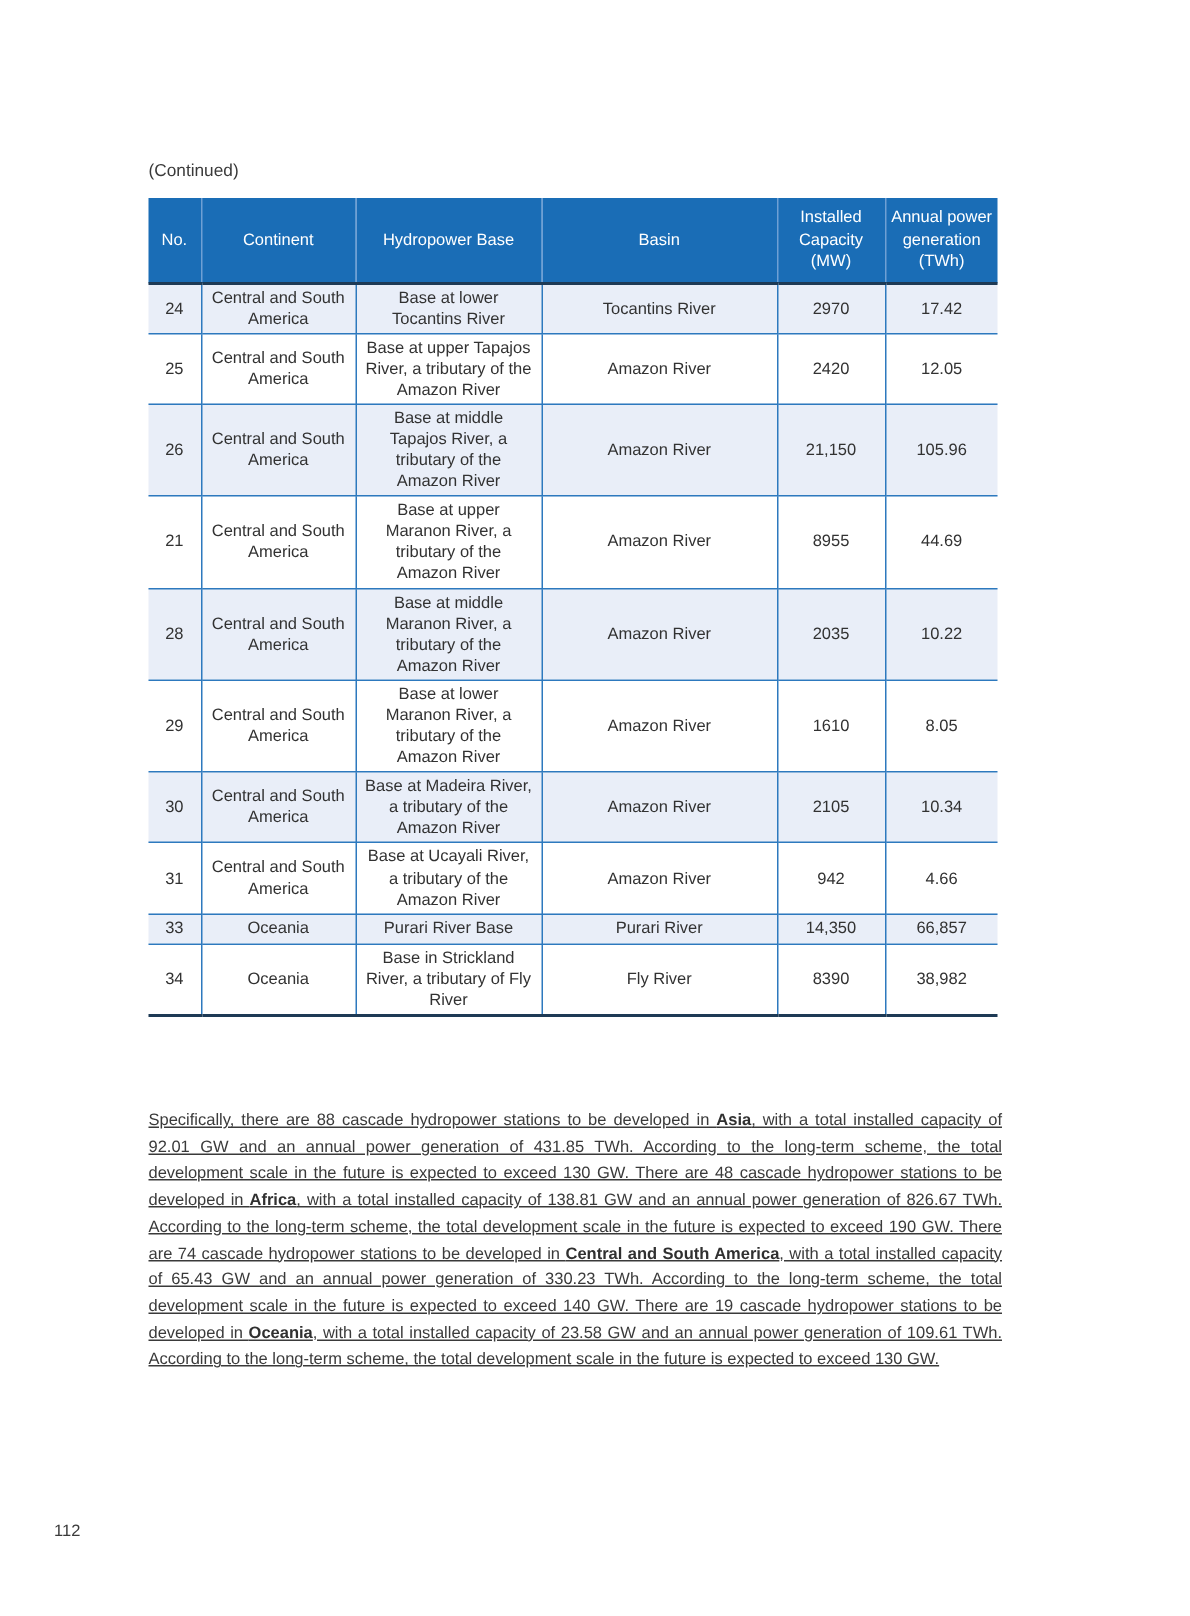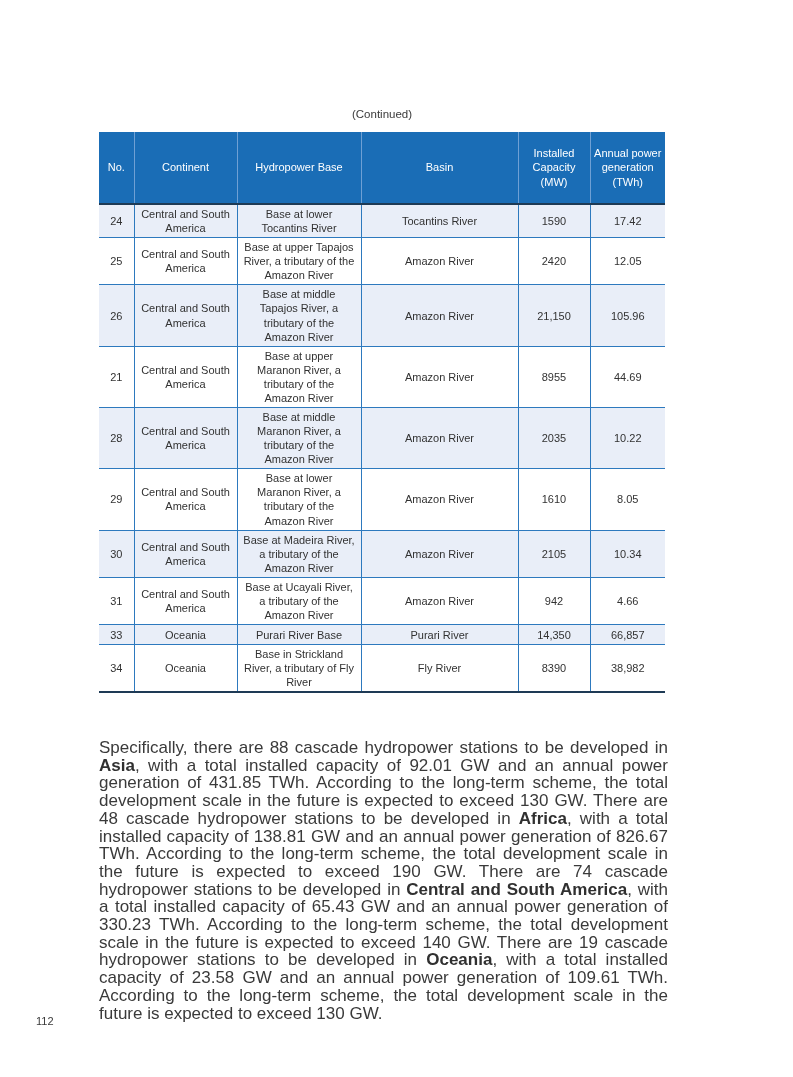--- a/index.html
+++ b/index.html
@@ -16,21 +16,21 @@
     position:relative;
     width:793px;height:1077px;
     background:#ffffff;
     font-family:"Liberation Sans","DejaVu Sans",sans-serif;
     color:var(--text);
     overflow:hidden;
   }
   .continued{
     position:absolute;
     top:108px;left:99px;width:566px;
-    text-align:center;
+    text-align:left;
     font-size:11.5px;
     color:#3a3a3a;
   }
   .tbl-wrap{
     position:absolute;
     top:132px;left:99px;width:566px;
   }
   table.hydro{
     width:566px;
     border-collapse:collapse;
@@ -42,21 +42,21 @@
   table.hydro col.c3{width:157px;}
   table.hydro col.c4{width:72px;}
   table.hydro col.c5{width:75px;}
   table.hydro thead th{
     background:var(--header-blue);
     color:#ffffff;
     font-weight:normal;
     font-size:11px;
     line-height:1.32;
     padding:6px 3px;
-    height:72px;
+    height:56px;
     vertical-align:middle;
     text-align:center;
     border-right:1px solid var(--header-divider);
     border-bottom:2px solid var(--dark-line);
   }
   table.hydro thead th:last-child{border-right:none;}
   table.hydro tbody td{
     font-size:11px;
     line-height:1.28;
     padding:2px 5px;
@@ -67,24 +67,25 @@
     border-bottom:1px solid var(--divider-blue);
     color:var(--text);
   }
   table.hydro tbody td:last-child{border-right:none;}
   table.hydro tbody tr:nth-child(odd){background:var(--stripe);}
   table.hydro tbody tr:nth-child(even){background:#ffffff;}
   table.hydro tbody tr:last-child td{border-bottom:2px solid var(--dark-line);}
   .body-text{
     position:absolute;
     top:739px;left:99px;width:569px;
-    font-size:17px;
+    font-size:11px;
     line-height:17.7px;
     text-align:justify;
     color:#3a3a3a;
+    text-decoration:underline;
   }
   .body-text b{font-weight:bold;color:#303030;}
   .page-number{
     position:absolute;
     top:1015px;left:36px;
     font-size:11px;
     color:#3a3a3a;
   }
 </style>
 </head>
@@ -113,21 +114,21 @@
             <th>Installed Capacity (MW)</th>
             <th>Annual power generation (TWh)</th>
           </tr>
       </thead>
       <tbody id="table-body">
           <tr>
             <td>24</td>
             <td>Central and South America</td>
             <td>Base at lower Tocantins River</td>
             <td>Tocantins River</td>
-            <td>1590</td>
+            <td>2970</td>
             <td>17.42</td>
           </tr>
           <tr>
             <td>25</td>
             <td>Central and South America</td>
             <td>Base at upper Tapajos River, a tributary of the Amazon River</td>
             <td>Amazon River</td>
             <td>2420</td>
             <td>12.05</td>
           </tr>

